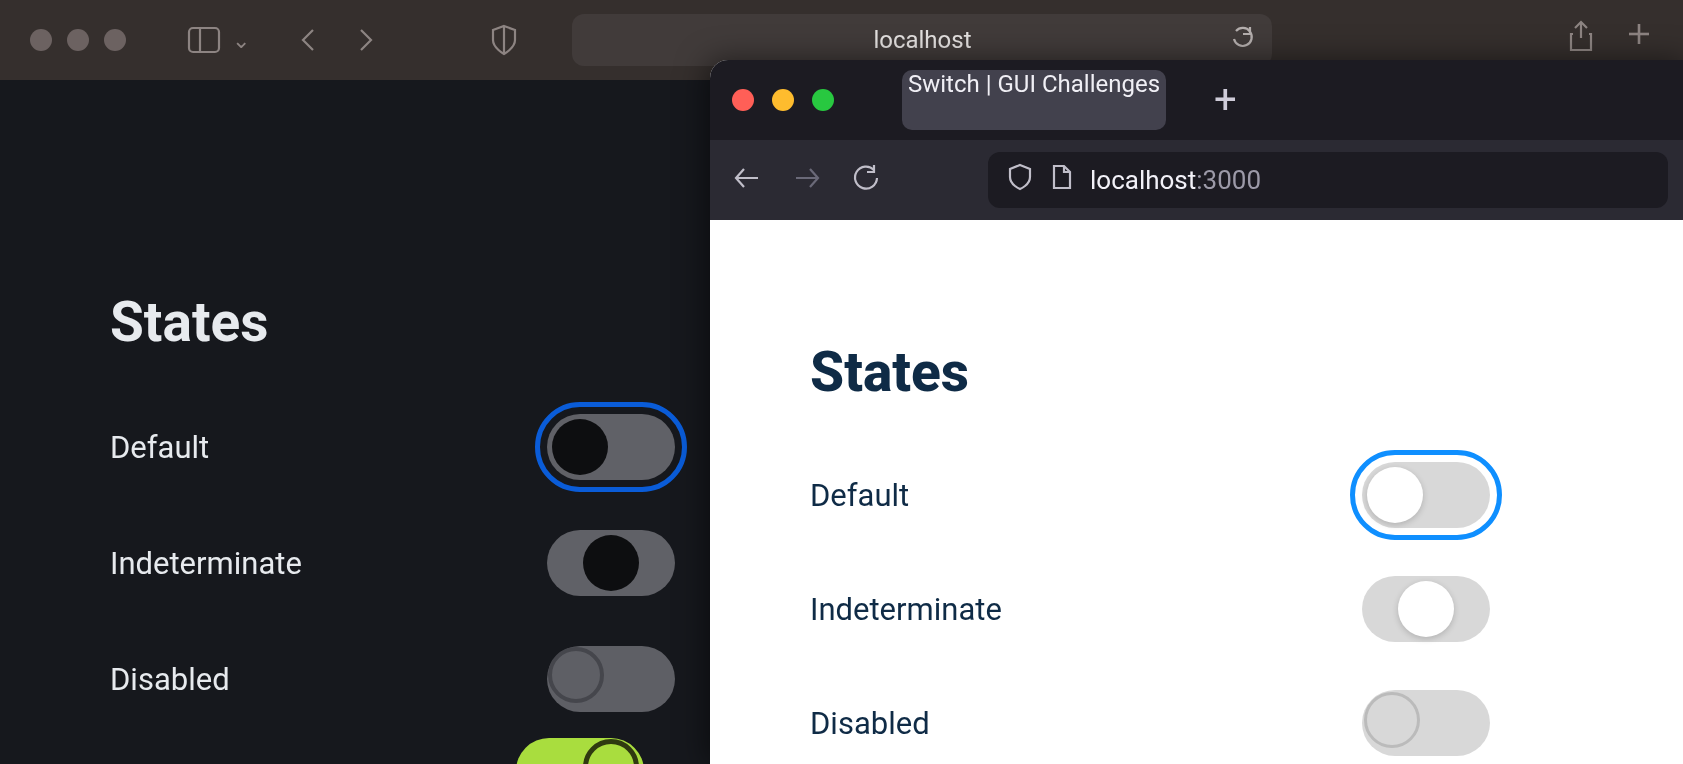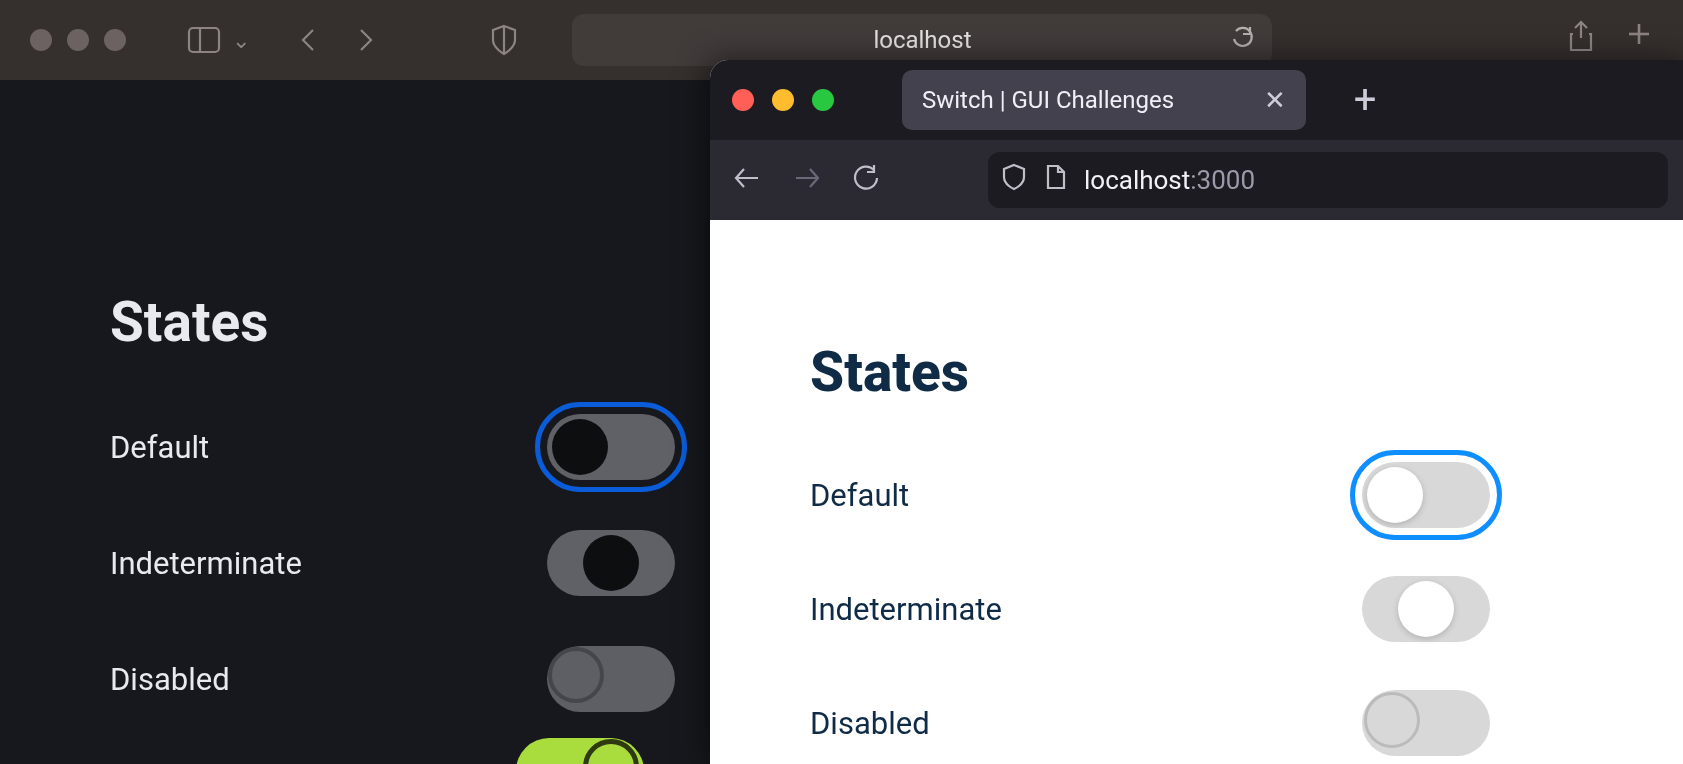--- a/index.html
+++ b/index.html
@@ -185,26 +185,27 @@
     }
     .ff-tl { width: 22px; height: 22px; border-radius: 50%; }
     .ff-tl.red { background: #ff5f57; }
     .ff-tl.yellow { background: #febc2e; }
     .ff-tl.green { background: #28c840; }
 
     .ff-tab {
       background: #42414d;
       height: 60px;
       border-radius: 10px;
-      padding: 0 20px;
+      padding: 0 6px;
       display: flex;
       align-items: center;
       gap: 90px;
       color: #f0eff5;
       font-size: 24px;
+      flex-direction: column;
     }
     .ff-tab .close { color: #cfccd9; font-size: 26px; cursor: pointer; }
 
     .ff-newtab {
       color: #cfccd9;
       font-size: 40px;
       margin-left: 30px;
       cursor: pointer;
       line-height: 1;
     }
@@ -226,21 +227,21 @@
     .ff-nav .dim { color: #6a6978; }
     .ff-nav svg, .ff-toolbar svg { stroke: currentColor; fill: none; stroke-width: 2.2; }
 
     .ff-addr {
       flex: 1;
       height: 56px;
       background: #1c1b22;
       border-radius: 12px;
       display: flex;
       align-items: center;
-      padding: 0 14px;
+      padding: 0 20px;
       gap: 18px;
       color: #e6e4ee;
       font-size: 26px;
       margin-left: 80px;
     }
     .ff-addr .host { color: #f2f1f8; }
     .ff-addr .port { color: #9c9aa8; }
     .ff-addr svg { stroke: #c0bec9; }
 
     .ff-content {

